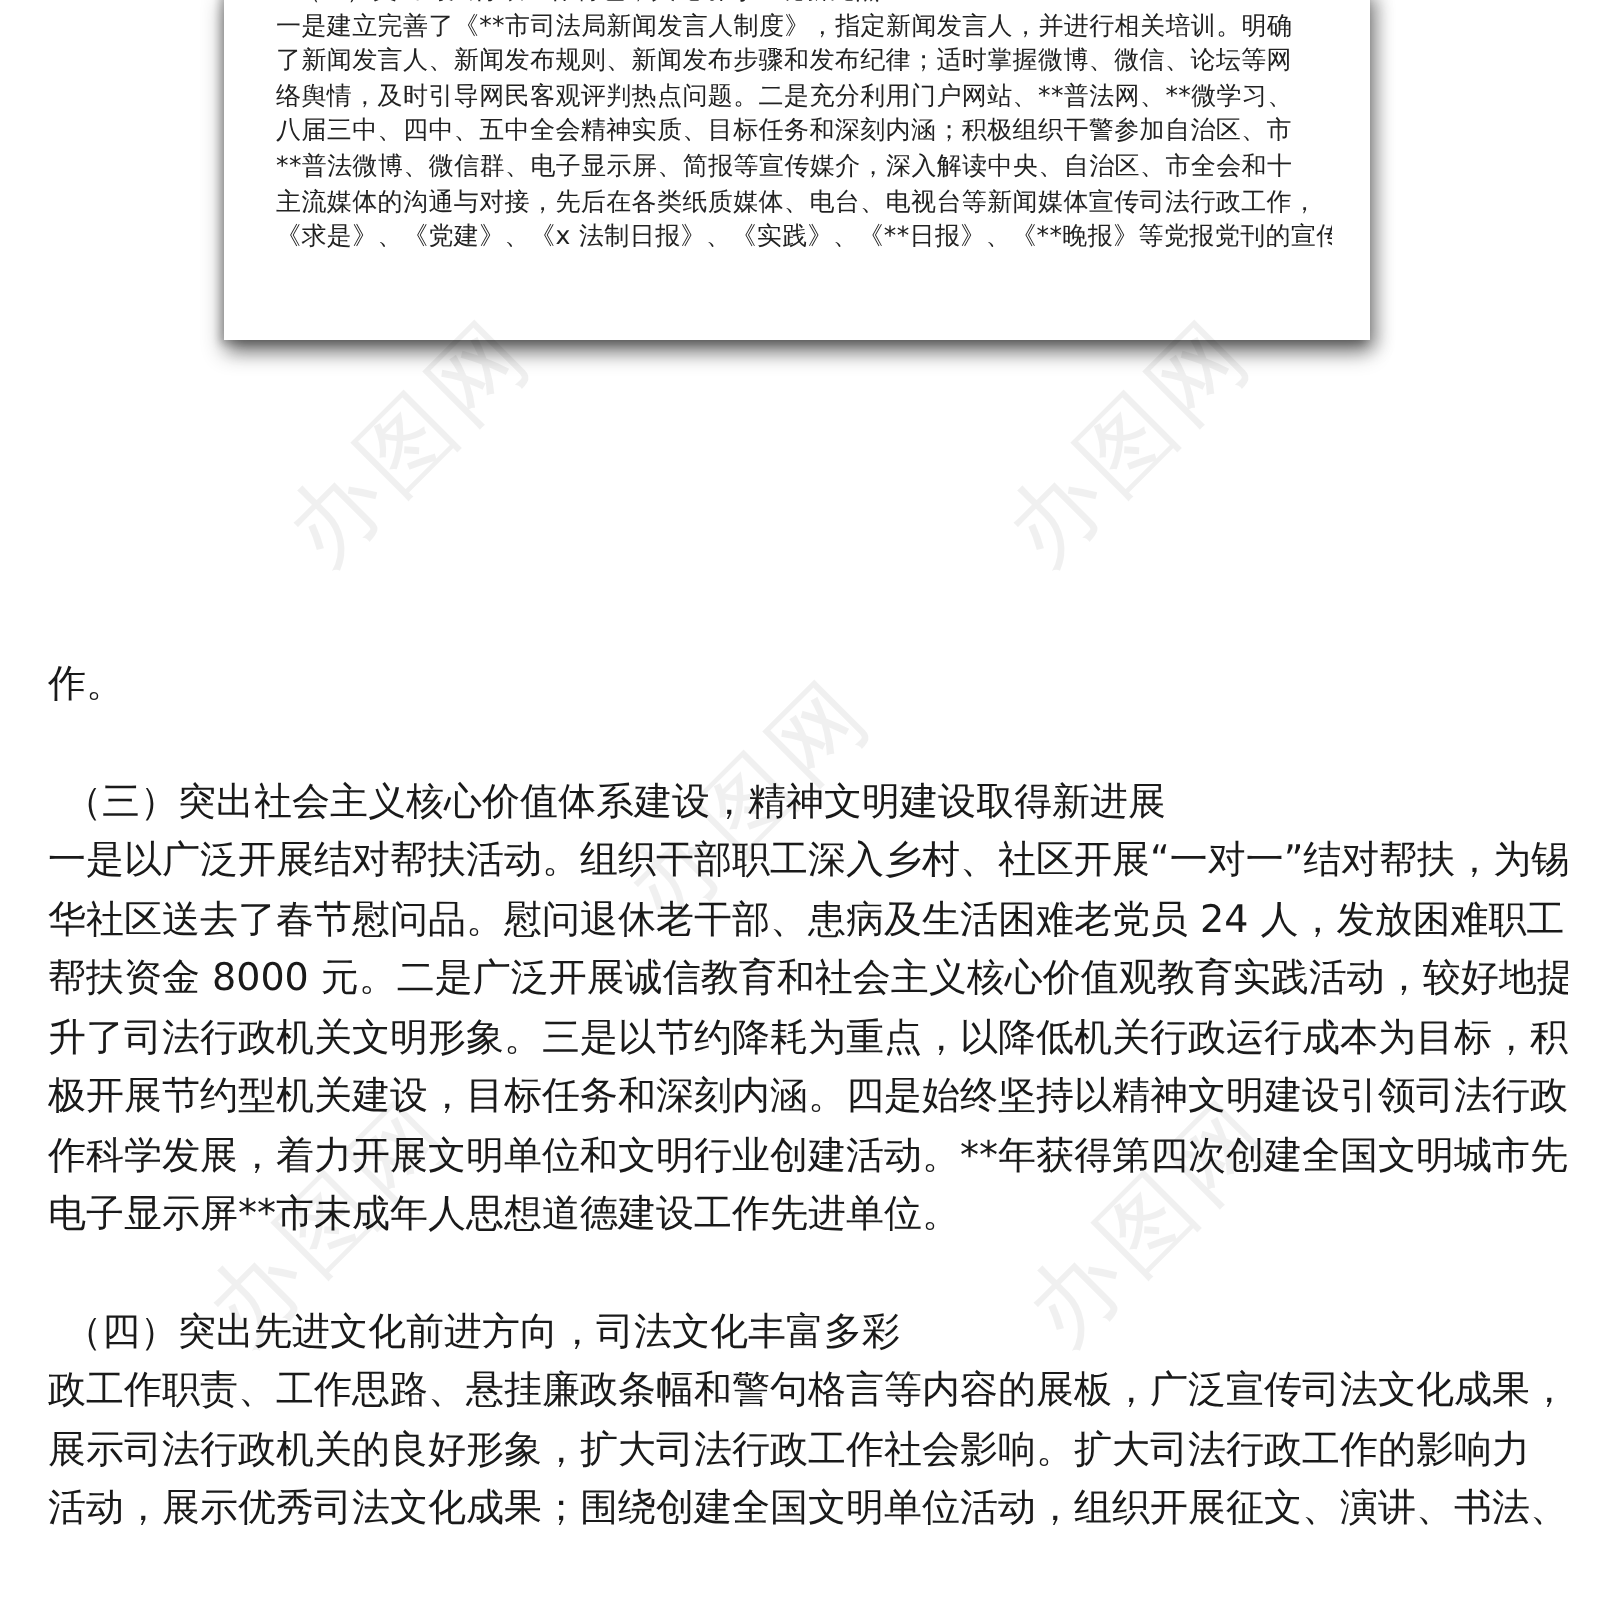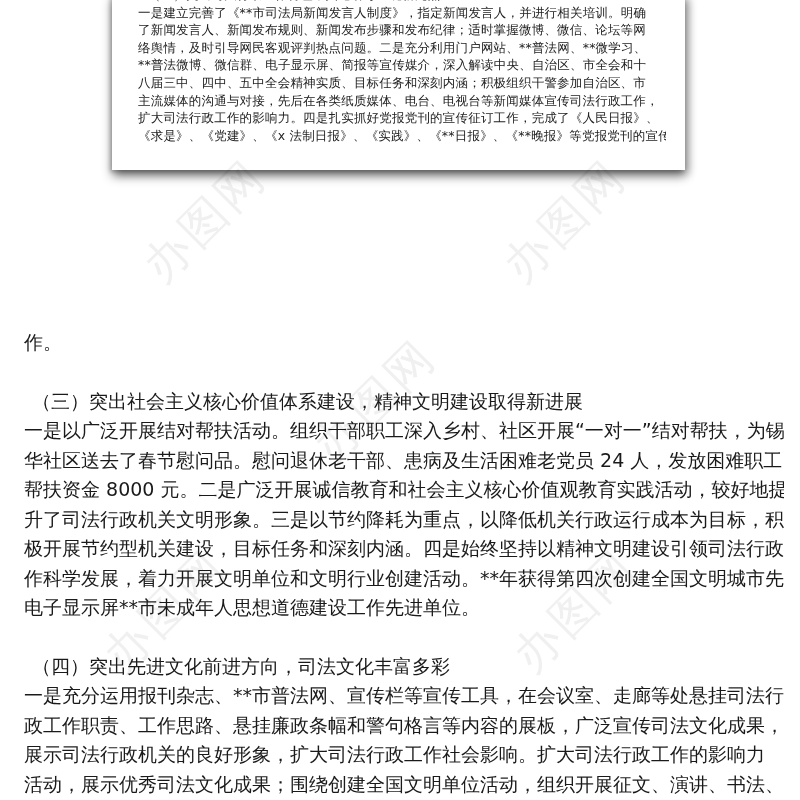--- a/index.html
+++ b/index.html
@@ -38,24 +38,23 @@
 </style>
 </head>
 <body>
 
 <div class="inset">
   <div class="inset-inner">
     <p class="inset-line" style="padding-left:10px; margin-top:-8px;">（二）突出司法行政工作特色，舆论引导呈现新亮点</p>
     <p class="inset-line">一是建立完善了《**市司法局新闻发言人制度》，指定新闻发言人，并进行相关培训。明确</p>
     <p class="inset-line">了新闻发言人、新闻发布规则、新闻发布步骤和发布纪律；适时掌握微博、微信、论坛等网</p>
     <p class="inset-line">络舆情，及时引导网民客观评判热点问题。二是充分利用门户网站、**普法网、**微学习、</p>
+    <p class="inset-line">八届三中、四中、五中全会精神实质、目标任务和深刻内涵；积极组织干警参加自治区、市</p>
     <p class="inset-line">**普法微博、微信群、电子显示屏、简报等宣传媒介，深入解读中央、自治区、市全会和十</p>
-    <p class="inset-line">八届三中、四中、五中全会精神实质、目标任务和深刻内涵；积极组织干警参加自治区、市</p>
     <p class="inset-line">主流媒体的沟通与对接，先后在各类纸质媒体、电台、电视台等新闻媒体宣传司法行政工作，</p>
-    <p class="inset-line">扩大司法行政工作的影响力。四是扎实抓好党报党刊的宣传征订工作，完成了《人民日报》、</p>
     <p class="inset-line">《求是》、《党建》、《x 法制日报》、《实践》、《**日报》、《**晚报》等党报党刊的宣传发行工</p>
   </div>
 </div>
 
 <div class="main">
   <p class="line">作。</p>
   <div class="gap"></div>
 
   <div>
     <p class="line heading-line">（三）突出社会主义核心价值体系建设，精神文明建设取得新进展</p>
@@ -65,21 +64,20 @@
     <p class="line">升了司法行政机关文明形象。三是以节约降耗为重点，以降低机关行政运行成本为目标，积</p>
     <p class="line">极开展节约型机关建设，目标任务和深刻内涵。四是始终坚持以精神文明建设引领司法行政工</p>
     <p class="line">作科学发展，着力开展文明单位和文明行业创建活动。**年获得第四次创建全国文明城市先</p>
     <p class="line">电子显示屏**市未成年人思想道德建设工作先进单位。</p>
   </div>
 
   <div class="gap"></div>
 
   <div>
     <p class="line heading-line">（四）突出先进文化前进方向，司法文化丰富多彩</p>
-    <p class="line">一是充分运用报刊杂志、**市普法网、宣传栏等宣传工具，在会议室、走廊等处悬挂司法行</p>
     <p class="line">政工作职责、工作思路、悬挂廉政条幅和警句格言等内容的展板，广泛宣传司法文化成果，</p>
     <p class="line">展示司法行政机关的良好形象，扩大司法行政工作社会影响。扩大司法行政工作的影响力</p>
     <p class="line">活动，展示优秀司法文化成果；围绕创建全国文明单位活动，组织开展征文、演讲、书法、</p>
   </div>
 </div>
 
 <div class="wm" style="left:130px; top:190px;">办图网</div>
 <div class="wm" style="left:490px; top:190px;">办图网</div>
 <div class="wm" style="left:300px; top:370px;">办图网</div>
 <div class="wm" style="left:90px; top:580px;">办图网</div>

